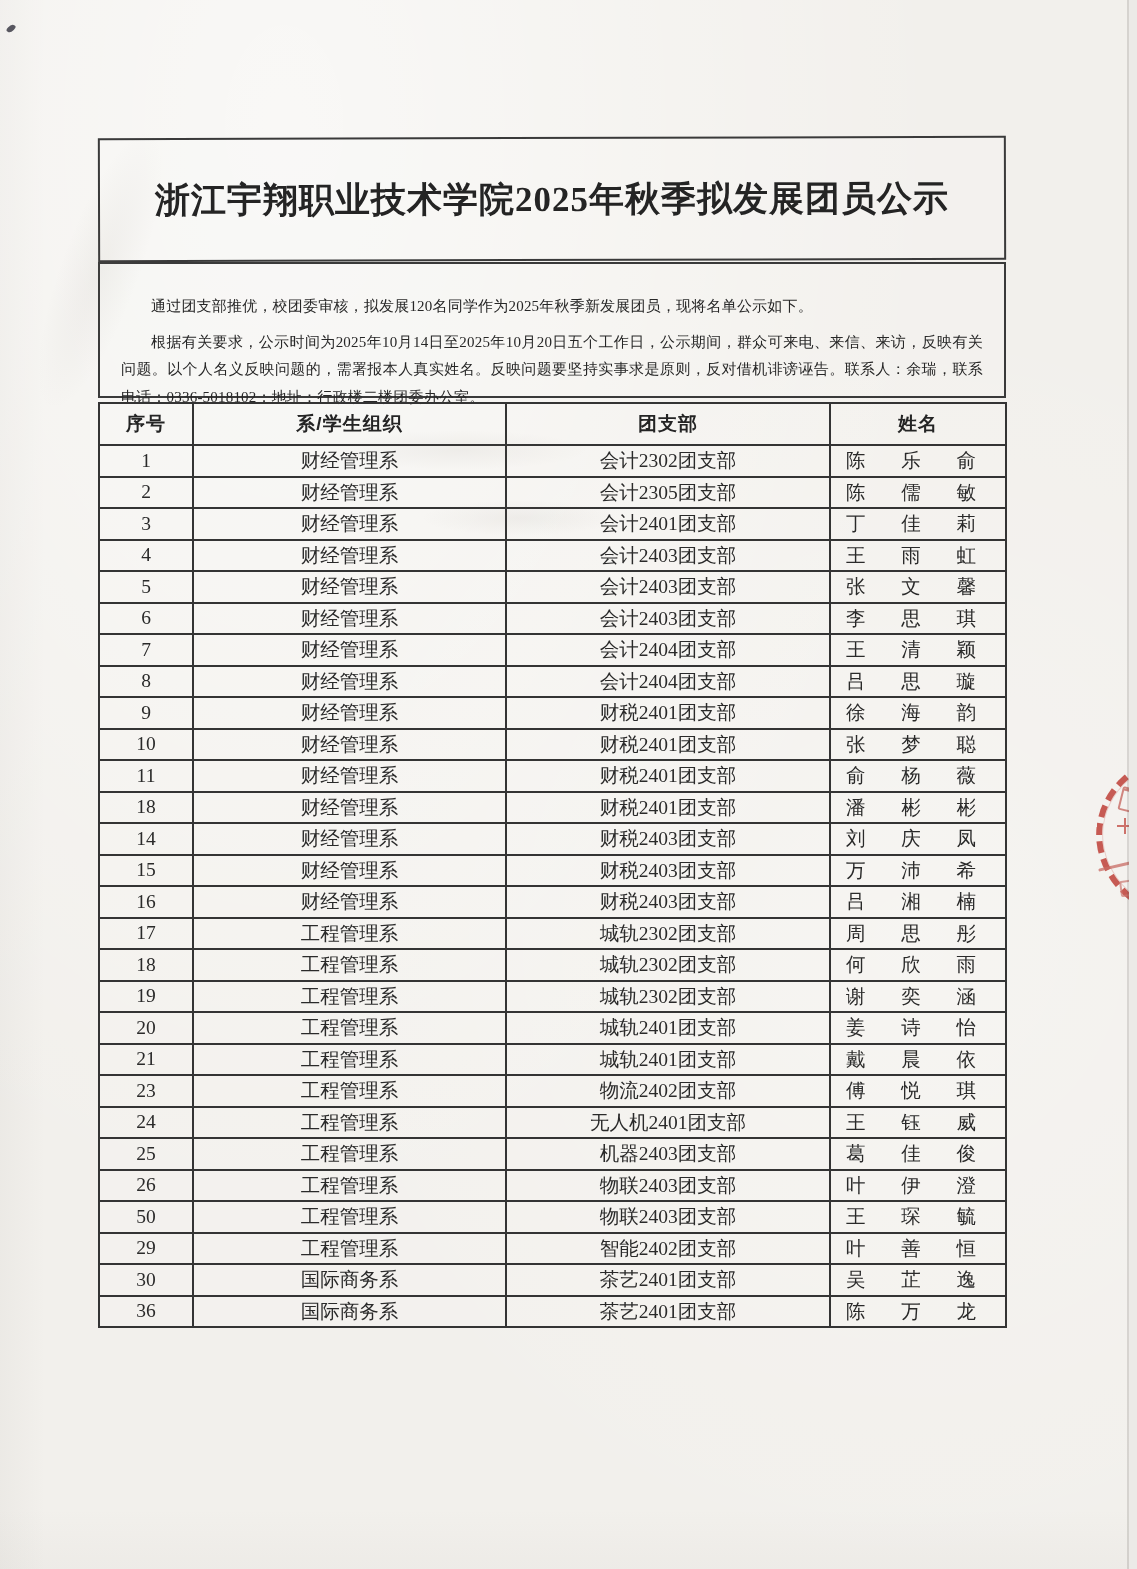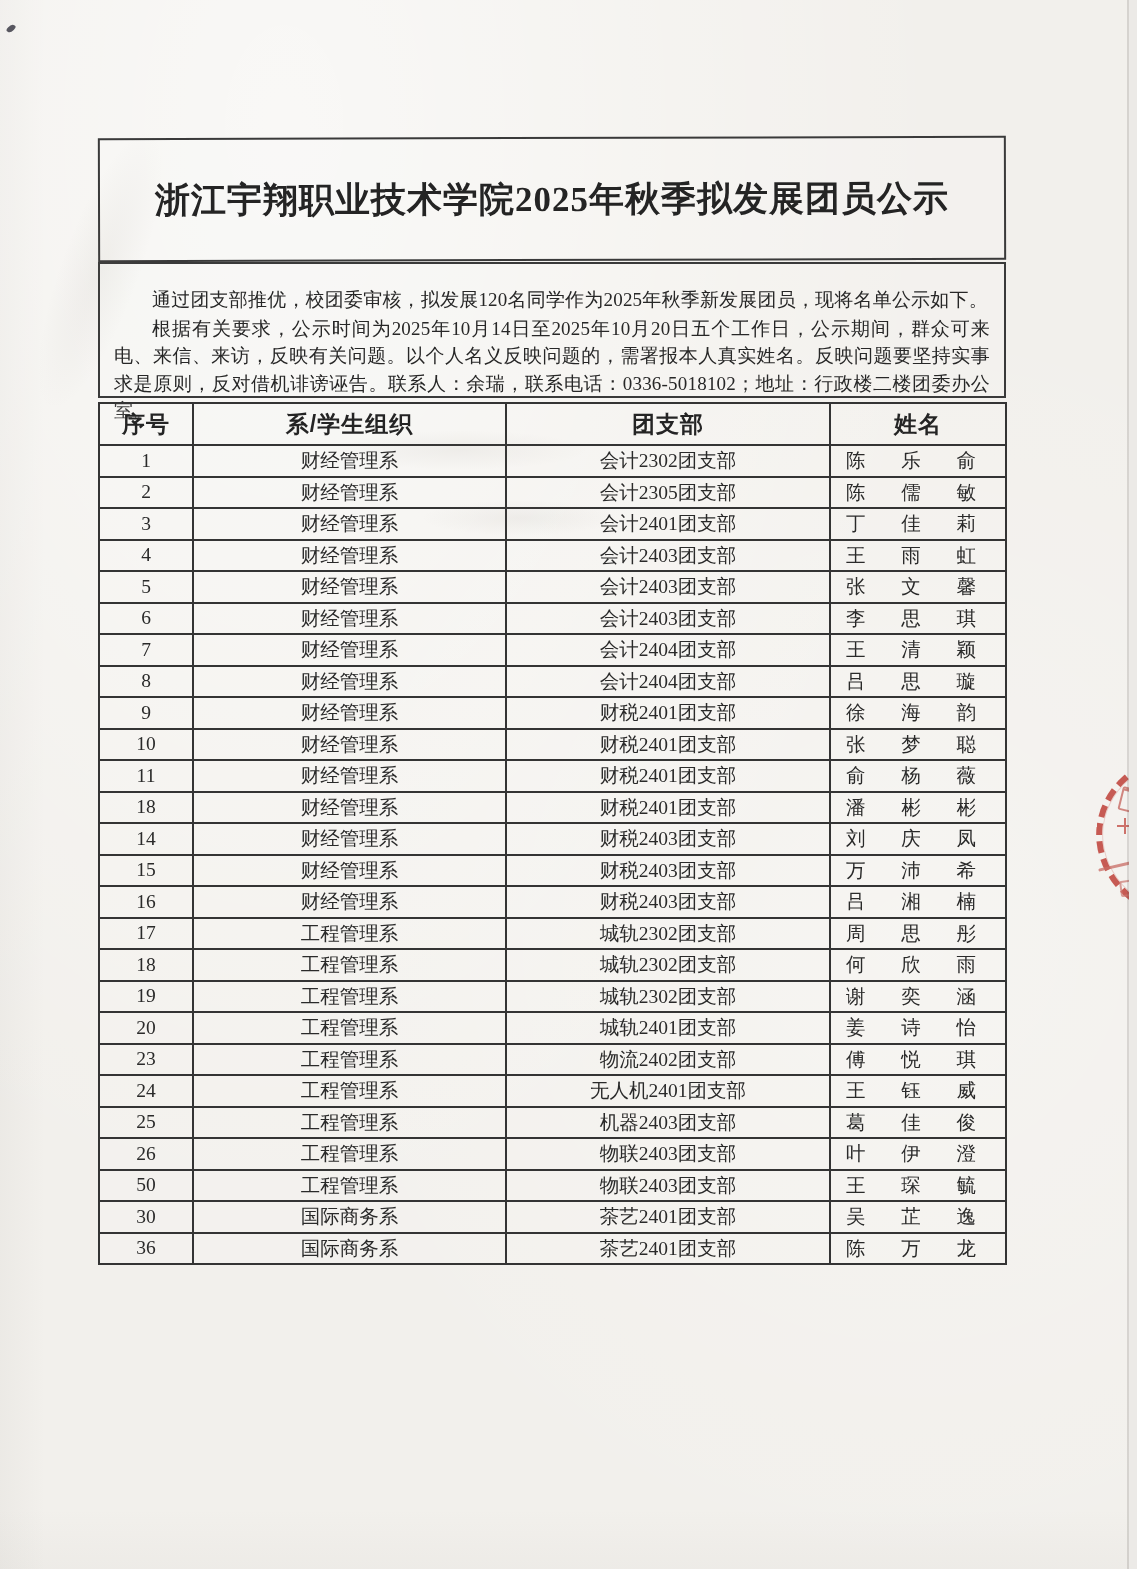--- a/index.html
+++ b/index.html
@@ -46,35 +46,35 @@
     font-family:"Liberation Serif",serif;color:#242424;white-space:nowrap;
   }
   
   .notice-box{
     position:absolute;left:98px;top:262px;width:908px;height:136px;
     border:2px solid #3a3a3a;box-sizing:border-box;
     padding:21px 13px 0 13px;
     background:rgba(255,255,255,.10);
   }
   .notice-box p{
-    margin:1px;font-size:19px;line-height:27.5px;letter-spacing:.2px;
+    margin:8px;font-size:15px;line-height:27.5px;letter-spacing:.2px;
     text-indent:2em;text-align:justify;color:#272727;
   }
   
   table.members{
     position:absolute;left:98px;top:402px;width:907px;
     border-collapse:collapse;table-layout:fixed;
     background:rgba(255,255,255,.10);
   }
   table.members th, table.members td{
     border:2px solid #343434;padding:0;text-align:center;vertical-align:middle;
   }
   table.members th{
     height:40px;font-family:"Liberation Sans",sans-serif;
-    font-weight:700;font-size:23px;color:#242424;letter-spacing:1px;
+    font-weight:700;font-size:19px;color:#242424;letter-spacing:1px;
   }
   table.members td{
     height:29.5px;font-size:19.5px;color:#2a2a2a;
   }
   td.c-no{font-size:19px;}
   td.c-name .name-wrap{
     display:flex;justify-content:space-between;align-items:center;
     margin:0 29px 0 15px;
   }
   
@@ -376,20 +376,32 @@
           <td class="c-branch">城轨2401团支部</td>
           <td class="c-name">
             <span class="name-wrap">
               <span>姜</span>
               <span>诗</span>
               <span>怡</span>
             </span>
           </td>
         </tr>
         <tr>
+          <td class="c-no">21</td>
+          <td class="c-dept">工程管理系</td>
+          <td class="c-branch">城轨2401团支部</td>
+          <td class="c-name">
+            <span class="name-wrap">
+              <span>戴</span>
+              <span>晨</span>
+              <span>依</span>
+            </span>
+          </td>
+        </tr>
+        <tr>
           <td class="c-no">23</td>
           <td class="c-dept">工程管理系</td>
           <td class="c-branch">物流2402团支部</td>
           <td class="c-name">
             <span class="name-wrap">
               <span>傅</span>
               <span>悦</span>
               <span>琪</span>
             </span>
           </td>
@@ -432,20 +444,32 @@
         </tr>
         <tr>
           <td class="c-no">50</td>
           <td class="c-dept">工程管理系</td>
           <td class="c-branch">物联2403团支部</td>
           <td class="c-name">
             <span class="name-wrap">
               <span>王</span>
               <span>琛</span>
               <span>毓</span>
+            </span>
+          </td>
+        </tr>
+        <tr>
+          <td class="c-no">29</td>
+          <td class="c-dept">工程管理系</td>
+          <td class="c-branch">智能2402团支部</td>
+          <td class="c-name">
+            <span class="name-wrap">
+              <span>叶</span>
+              <span>善</span>
+              <span>恒</span>
             </span>
           </td>
         </tr>
         <tr>
           <td class="c-no">30</td>
           <td class="c-dept">国际商务系</td>
           <td class="c-branch">茶艺2401团支部</td>
           <td class="c-name">
             <span class="name-wrap">
               <span>吴</span>

